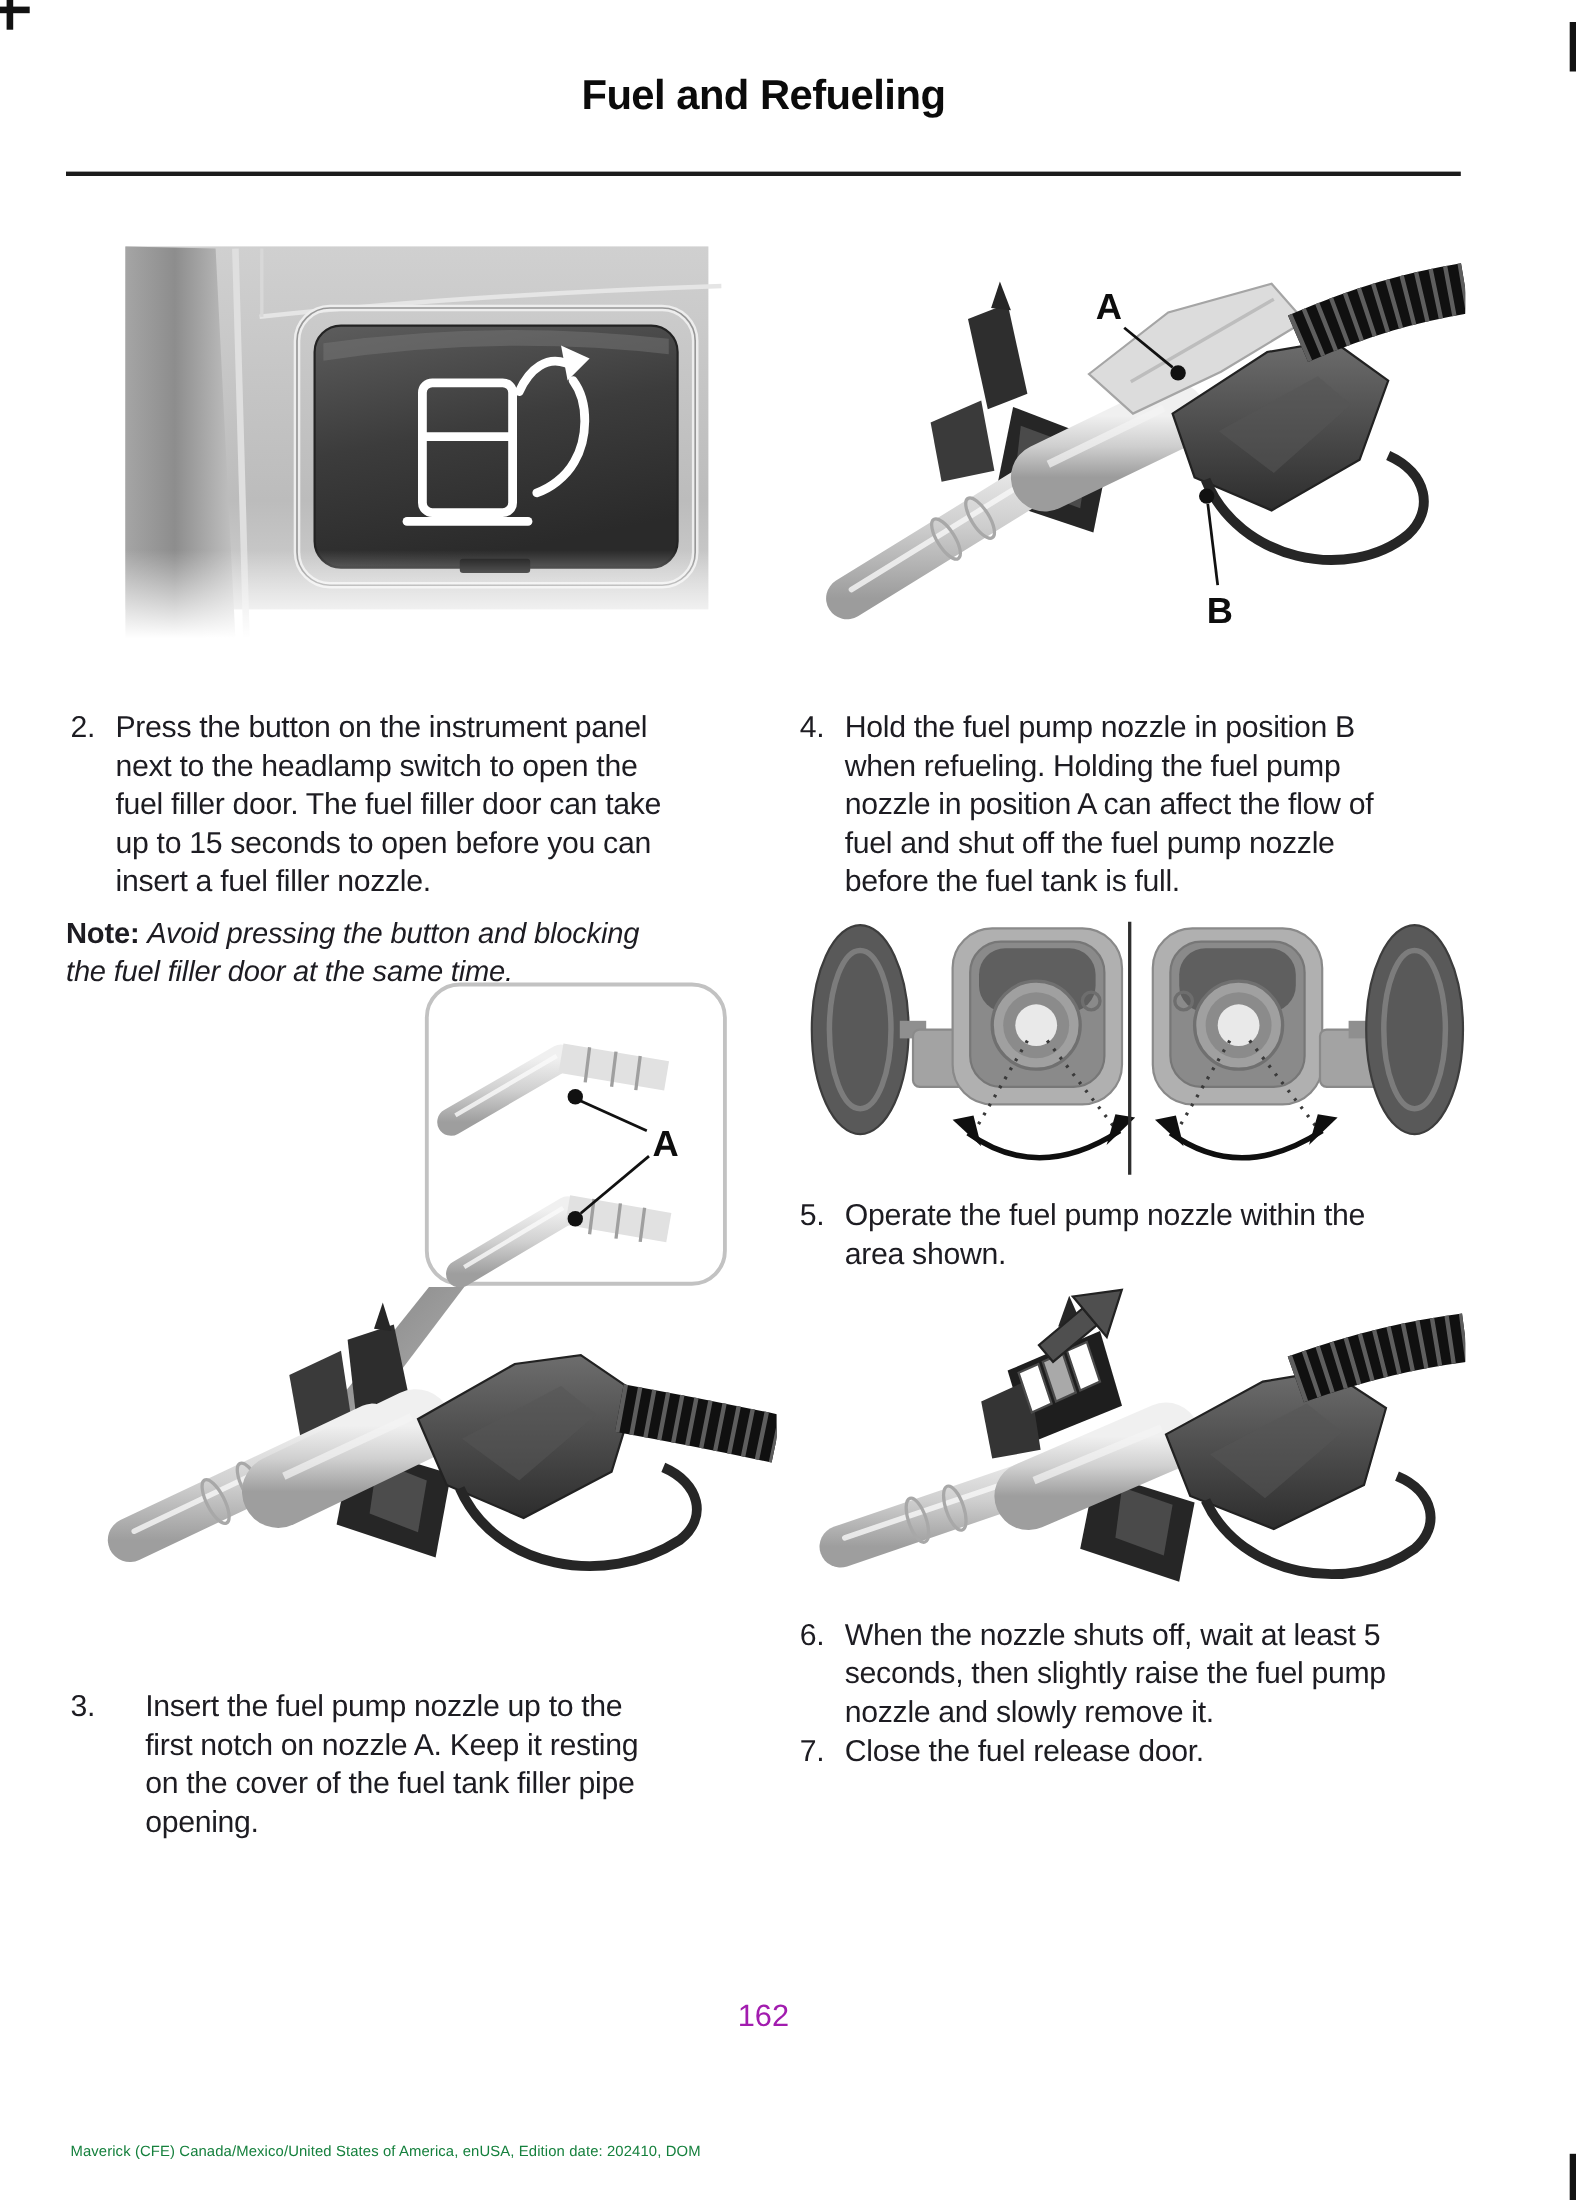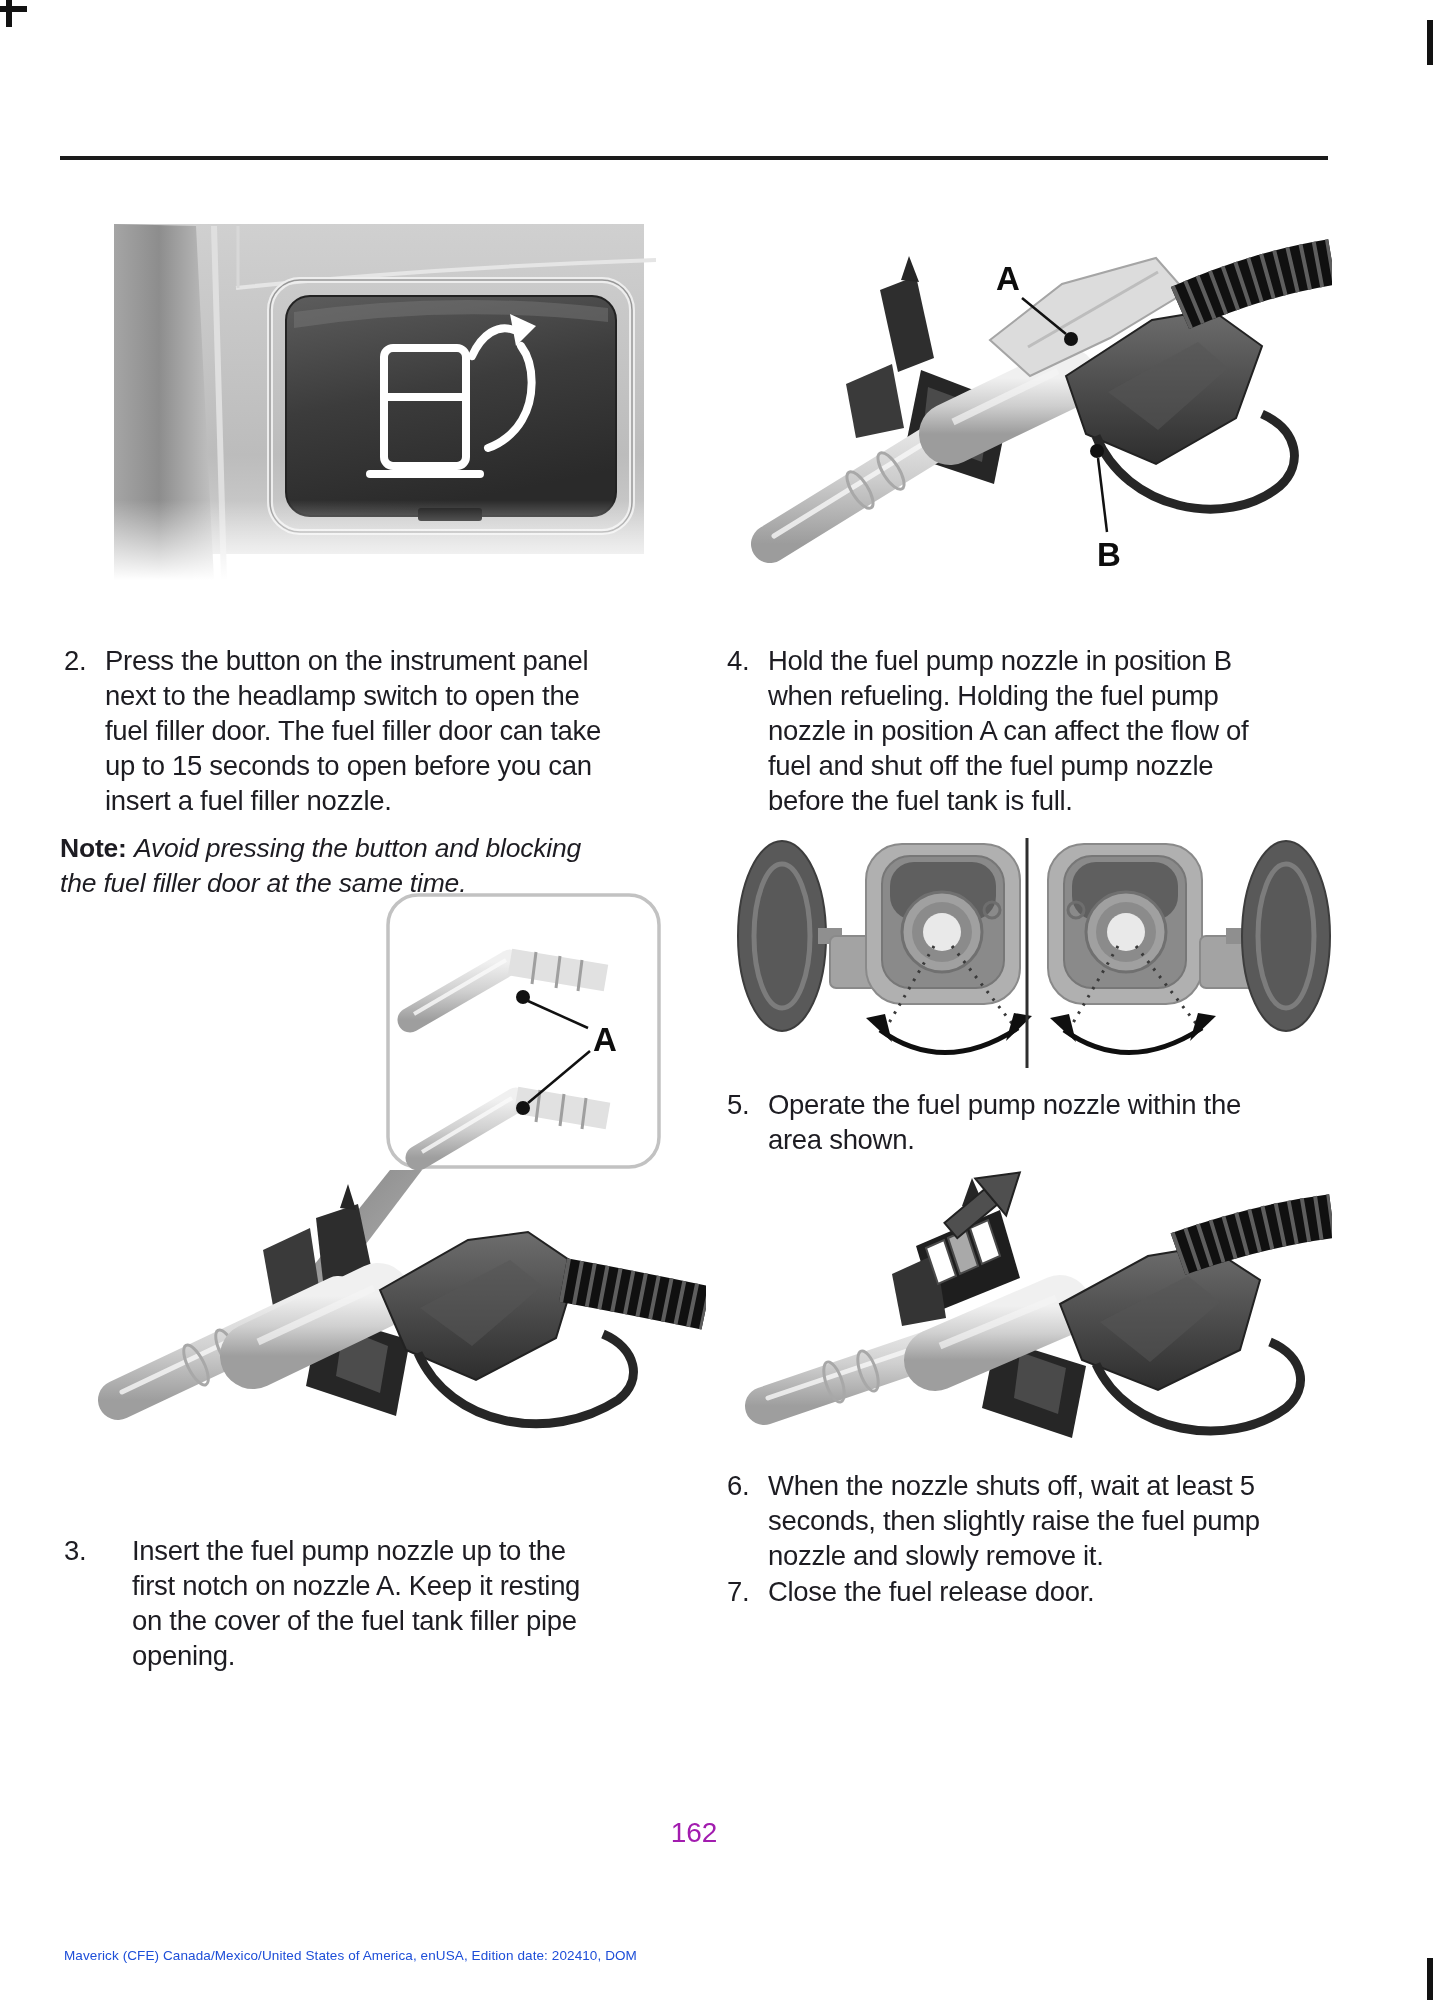--- a/index.html
+++ b/index.html
@@ -13,34 +13,35 @@
     font-size:38px; font-weight:bold; color:#0b0b0b; letter-spacing:-0.5px;
   }
   .rule { position:absolute; left:60px; top:156px; width:1268px; height:4px; background:#1b1b1b; }
   .step { position:absolute; display:flex; font-size:27.5px; line-height:35px; letter-spacing:-0.3px; }
   .step-num { width:41px; flex:none; }
   .step-body { flex:1; }
   .note { position:absolute; font-size:26.5px; line-height:35px; letter-spacing:-0.2px; }
   .note-label { font-weight:bold; font-style:normal; }
   .note-text { font-style:italic; }
   .page-number { position:absolute; left:60px; top:1817px; width:1268px; text-align:center; font-size:28px; color:#a21caf; }
-  .footer { position:absolute; left:64px; top:1948px; font-size:13.5px; letter-spacing:0.1px; color:#1d4ed8; }
+  .footer { position:absolute; left:64px; top:1948px; font-size:13.5px; letter-spacing:0.1px; color:#15803d; }
   .illo { position:absolute; }
   svg text.fig-label { font-family:"Liberation Sans", sans-serif; font-weight:bold; font-size:33px; fill:#0d0d0d; }
 </style>
 </head>
 <body>
 
 <div class="page">
 
   <div class="crop-mark" style="left:0;top:6px;width:27px;height:6px;"></div>
   <div class="crop-mark" style="left:6px;top:0;width:6px;height:27px;"></div>
   <div class="crop-mark" style="left:1427px;top:20px;width:6px;height:45px;"></div>
   <div class="crop-mark" style="left:1427px;top:1958px;width:6px;height:42px;"></div>
 
+  <div class="title">Fuel and Refueling</div>
   <div class="rule"></div>
 
   <svg class="illo" style="left:84px;top:196px;" width="572" height="384" viewBox="0 0 572 384">
     <defs>
       <linearGradient id="p1" x1="0" y1="0" x2="1" y2="0">
         <stop offset="0" stop-color="#a5a5a5"></stop>
           <stop offset="0.45" stop-color="#8d8d8d"></stop>
           <stop offset="1" stop-color="#c3c3c3"></stop>
       </linearGradient>
       <linearGradient id="p2" x1="0" y1="0" x2="0" y2="1">

